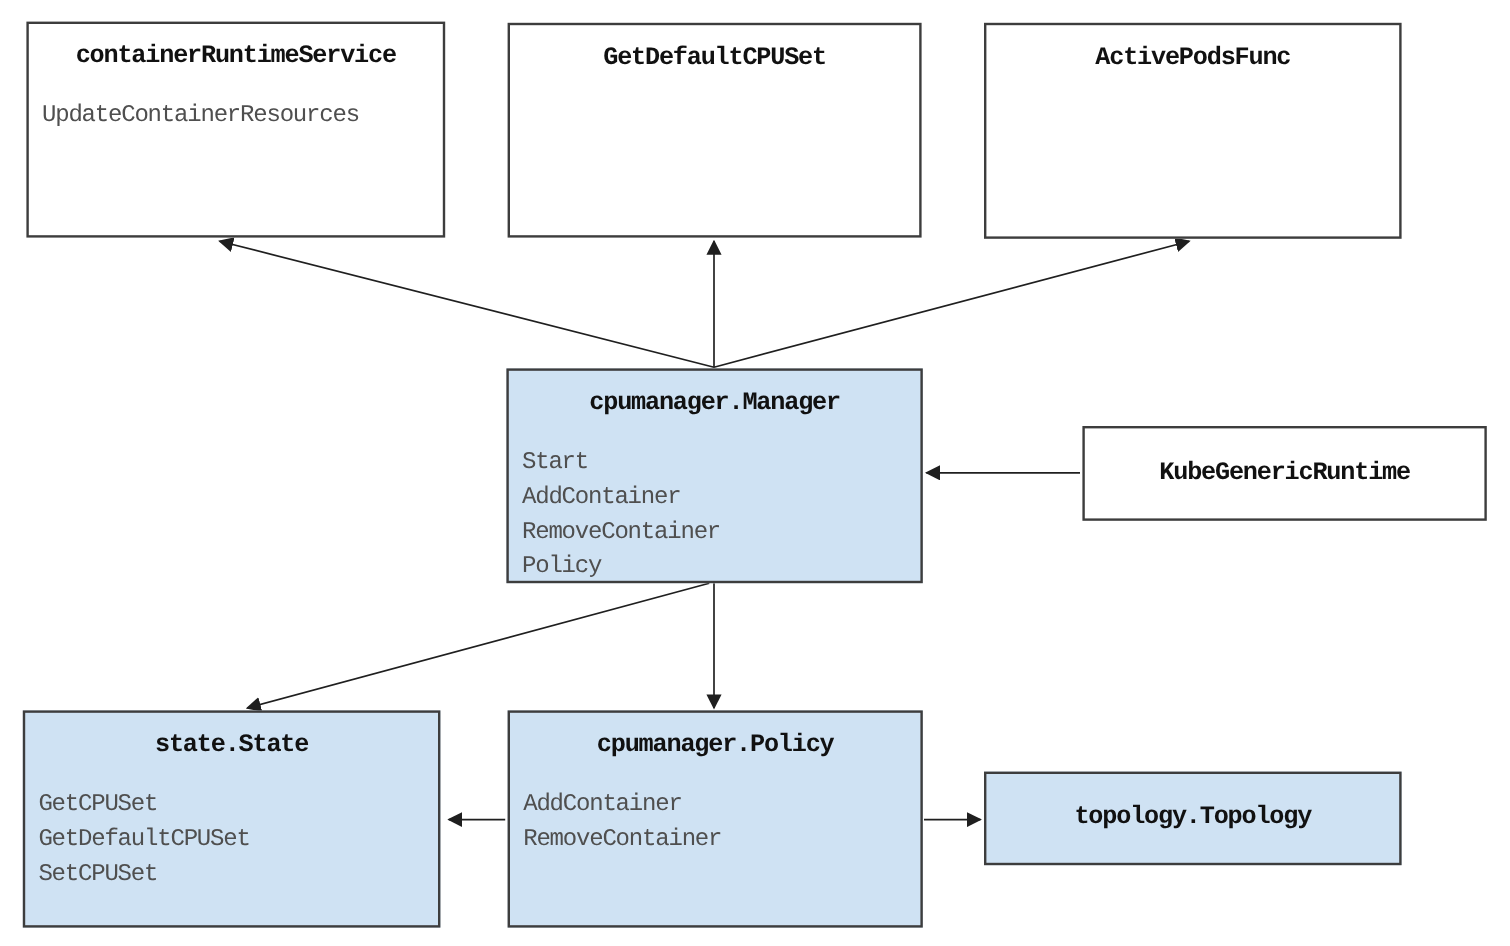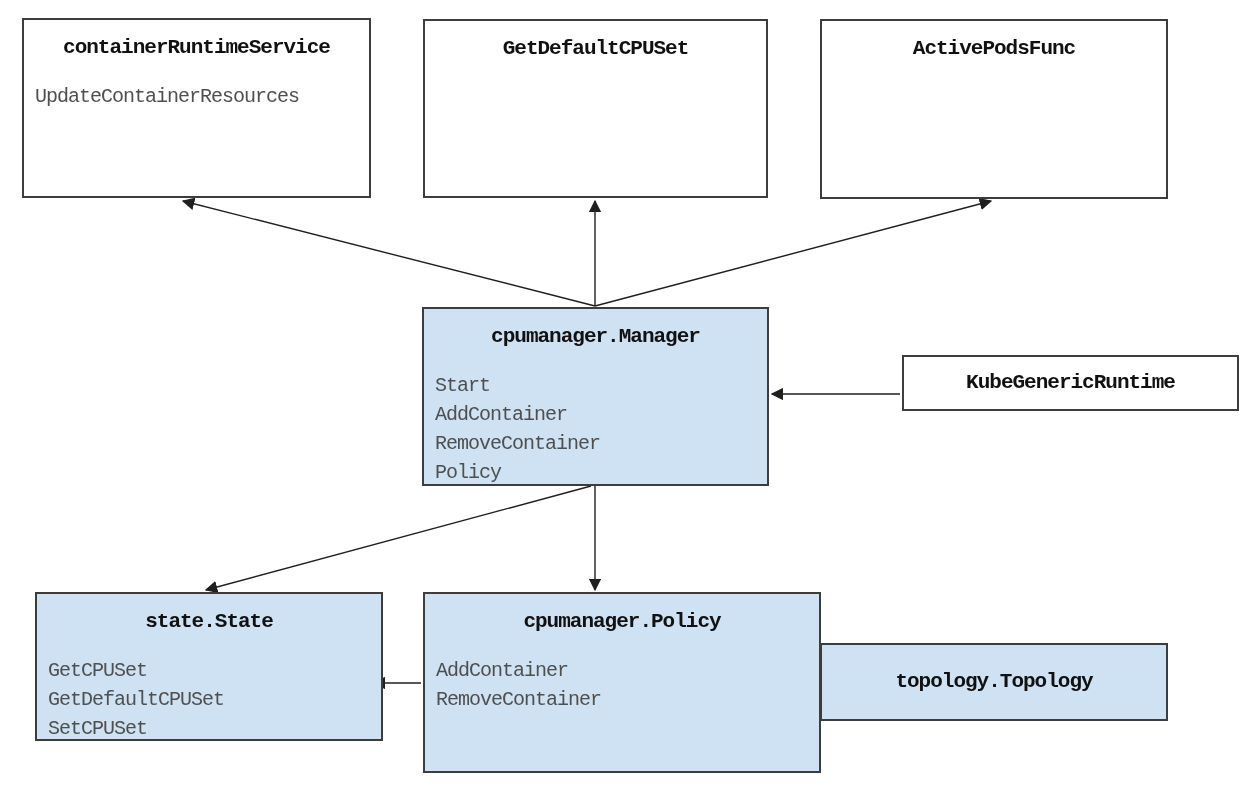--- a/index.html
+++ b/index.html
@@ -56,23 +56,23 @@
     align-items: center;
     justify-content: center;
   }
   .box.center .box-title { padding-top: 0; }
 
   
   #box-crs { left: 22px;  top: 18px;  width: 349px; height: 180px; }
   #box-psp { left: 423px; top: 19px;  width: 345px; height: 179px; }
   #box-apf { left: 820px; top: 19px;  width: 348px; height: 180px; }
   #box-mgr { left: 422px; top: 307px; width: 347px; height: 179px; }
-  #box-kgr { left: 902px; top: 355px; width: 337px; height: 56px;  }
-  #box-sts { left: 35px;  top: 592px; width: 348px; height: 149px; }
-  #box-pol { left: 423px; top: 592px; width: 398px; height: 181px; }
+  #box-kgr { left: 902px; top: 355px; width: 337px; height: 79px;  }
+  #box-sts { left: 19px;  top: 592px; width: 348px; height: 181px; }
+  #box-pol { left: 423px; top: 592px; width: 346px; height: 181px; }
   #box-top { left: 820px; top: 643px; width: 348px; height: 78px;  }
 </style>
 </head>
 <body>
 
 <div class="canvas">
 
   <svg class="arrow-layer" width="1258" height="788" viewBox="0 0 1258 788" xmlns="http://www.w3.org/2000/svg">
     <defs>
       <marker id="ah" viewBox="0 0 10 10" refX="9" refY="5" markerWidth="9" markerHeight="9" orient="auto-start-reverse">

